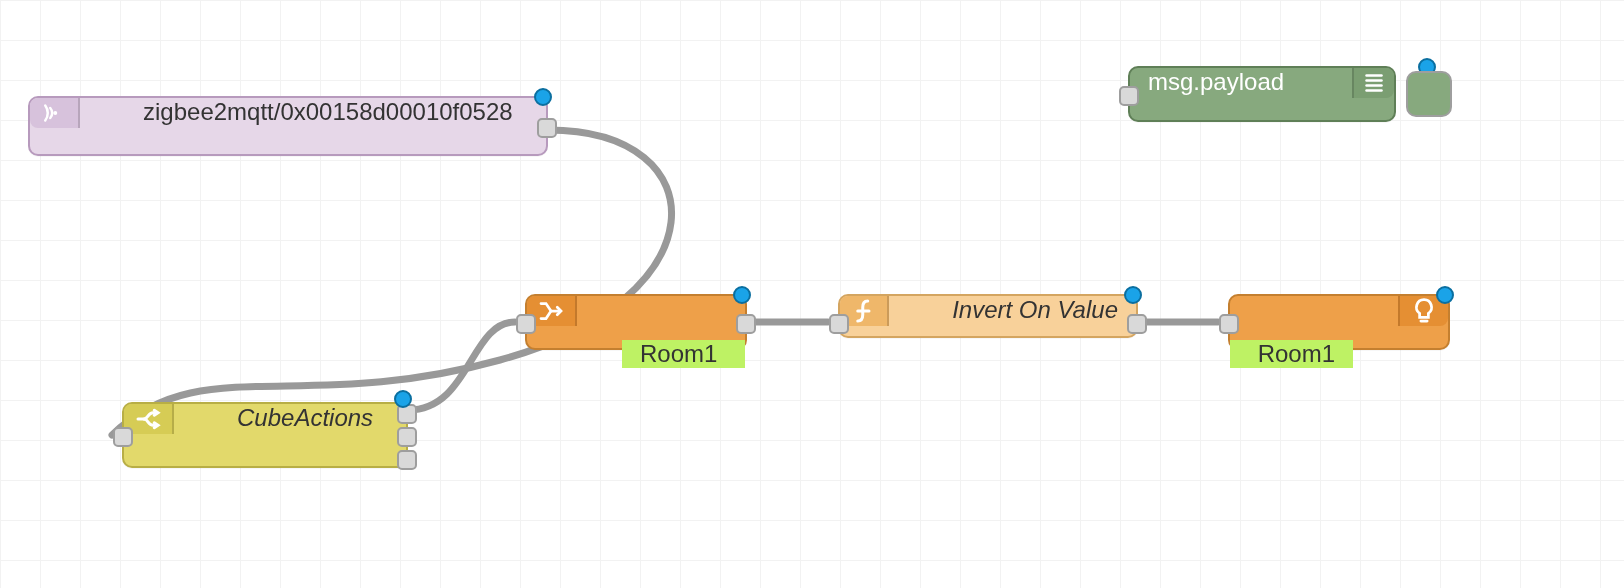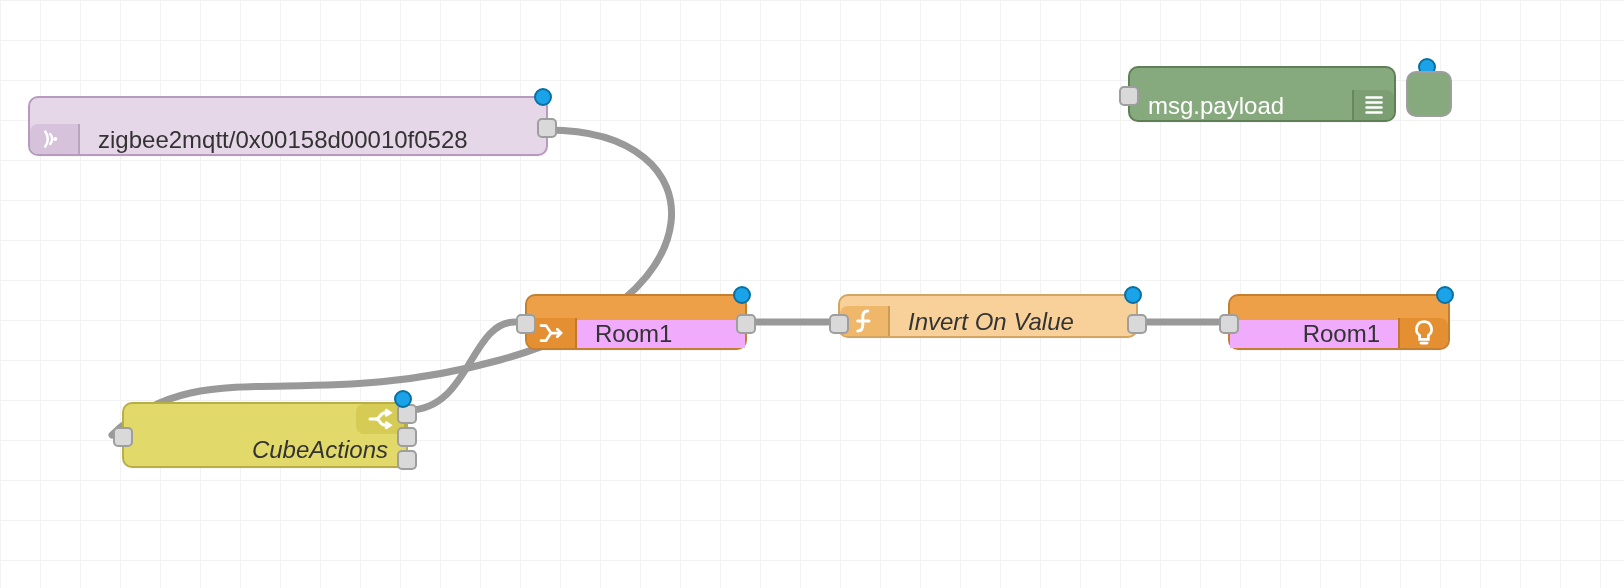--- a/index.html
+++ b/index.html
@@ -20,25 +20,26 @@
     overflow: hidden;
   }
   svg.wires {
     position: absolute; left:0; top:0;
     width: 1624px; height: 588px;
     pointer-events: none;
   }
   .node {
     position: absolute;
     display: flex;
-    align-items: flex-end;
+    align-items: flex-start;
     border-radius: 10px;
     border: 2px solid;
     box-shadow: 0 1px 0 rgba(0,0,0,0.03);
     overflow: visible;
+    gap: 45px;
   }
   .node .iconbox {
     display:flex; align-items:center; justify-content:center;
     width: 50px;
     border-right: 2px solid rgba(0,0,0,0.15);
     border-top-left-radius: 8px;
     border-bottom-left-radius: 8px;
   }
   .node .iconbox.right {
     border-right: none;
@@ -64,25 +65,25 @@
   .changed {
     position: absolute;
     width: 18px; height: 18px;
     background: #1aa3e8;
     border: 2px solid #0b6fa0;
     border-radius: 50%;
   }
   
   .n-mqtt   { background: #e6d7e8; border-color: #b79abd; }
   .n-mqtt .iconbox { background: #d7c2dc; }
-  .n-switch { background: #e2d96b; border-color: #b8ae45; flex-direction: column; }
+  .n-switch { background: #e2d96b; border-color: #b8ae45; }
   .n-switch .iconbox { background: #d6cc55; }
   .n-ha     { background: #eea049; border-color: #c47f2f; }
   .n-ha .iconbox, .n-ha .iconbox.right { background: #e58f33; }
-  .n-ha .label { background: #f0abfc; }
+  .n-ha .label { background: #bef264; margin-top: 44px; }
   .n-func   { background: #f8d19a; border-color: #d4a560; }
   .n-func .iconbox { background: #efb76a; }
   .n-debug  { background: #87a97e; border-color: #5f7f57; }
   .n-debug .iconbox.right { background: #7b9e72; }
   .n-debug .label { color: #fff; }
   .debug-toggle {
     position:absolute;
     width: 46px; height: 46px;
     border: 2px solid #9e9e9e;
     border-radius: 10px;

